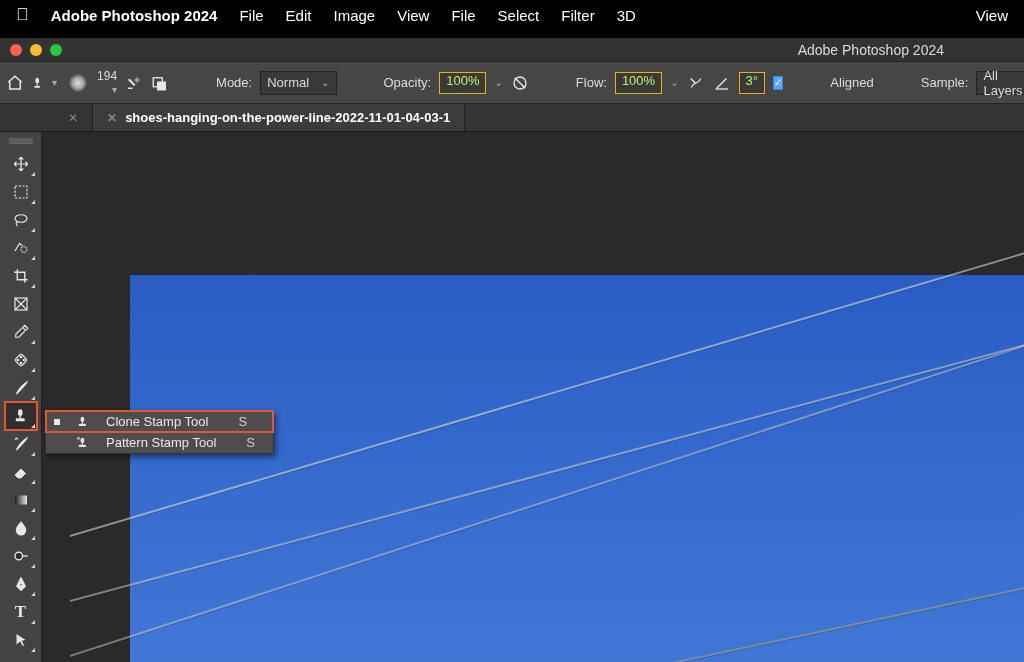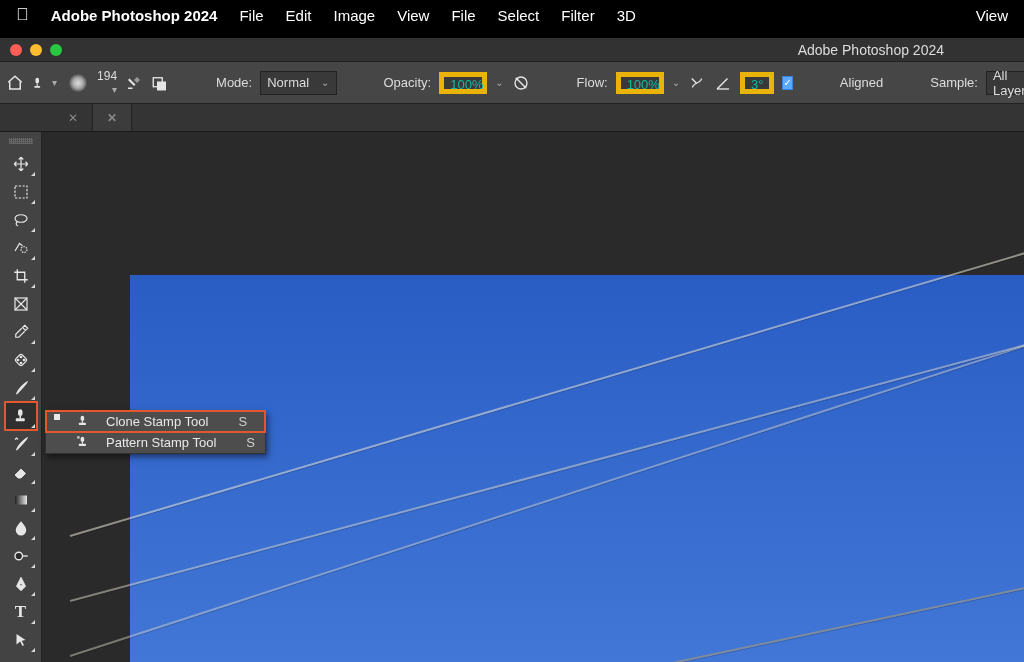--- a/index.html
+++ b/index.html
@@ -80,22 +80,22 @@
   .opt-select {
     background: #393939;
     border: 1px solid #222;
     color: #ddd;
     padding: 2px 6px;
     height: 24px;
     display: flex; align-items: center; gap: 6px;
   }
   .opt-input {
     background: #393939;
-    border: 5px solid #eab308;
-    color: #14b8a6;
+    border: 1px solid #eab308;
+    color: #bef264;
     padding: 0 6px;
     height: 22px;
     width: 48px;
     text-align: left;
   }
   .opt-input.small { width: 40px; }
   .chev { font-size: 10px; color: #aaa; }
   .brush-size { display:flex;flex-direction:column;align-items:flex-end;line-height:14px;font-size:12px; }
   .checkbox {
     width: 14px; height: 14px;
@@ -206,22 +206,22 @@
   .flyout {
     position: absolute;
     left: 45px; top: 278px;
     background: #4d4d4d;
     border: 1px solid #323232;
     box-shadow: 2px 3px 6px rgba(0,0,0,0.5);
     font-size: 13px;
     z-index: 50;
   }
   .flyout-row {
-    display: flex; gap: 16px;
-    padding: 3px 10px 3px 8px;
+    display: flex; align-items: center; gap: 16px;
+    padding: 3px 18px 3px 8px;
     color: #e8e8e8;
     white-space: nowrap;
   }
   .flyout-row .dotmark { width:6px;height:6px;background:#e8e8e8; }
   .flyout-row .blank { width:6px;height:6px; }
   .flyout-row .key { margin-left: 14px; color: #cfcfcf; }
   .flyout-row.hi {
     outline: 2px solid #e4572e;
     outline-offset: -1px;
   }
@@ -343,20 +343,21 @@
     </div>
   </div>
 
   <div class="doctabs">
     <div style="width:54px"></div>
     <div class="doctab">
       <span class="x">✕</span>
     </div>
     <div class="doctab active">
       <span class="x">✕</span>
+      <span>shoes-hanging-on-the-power-line-2022-11-01-04-03-1</span>
     </div>
   </div>
 
   <div class="mainarea">
 
     <div class="toolbar">
       <div class="grip"></div>
 
       <div class="tool">
         <svg class="ic" viewBox="0 0 24 24" stroke="#e6e6e6" fill="none" stroke-width="1.6">

